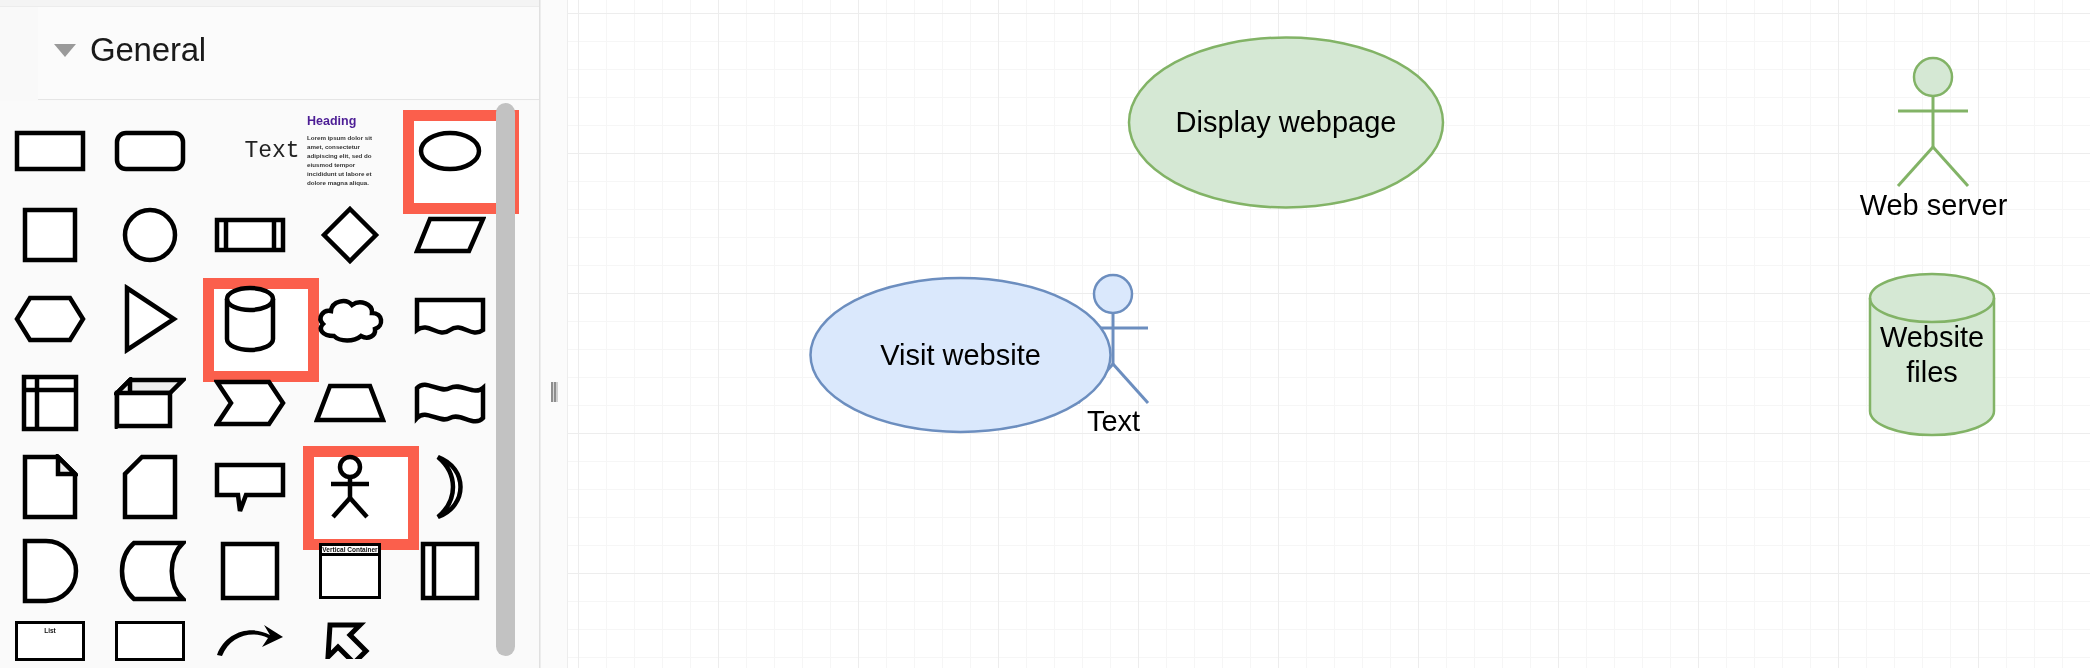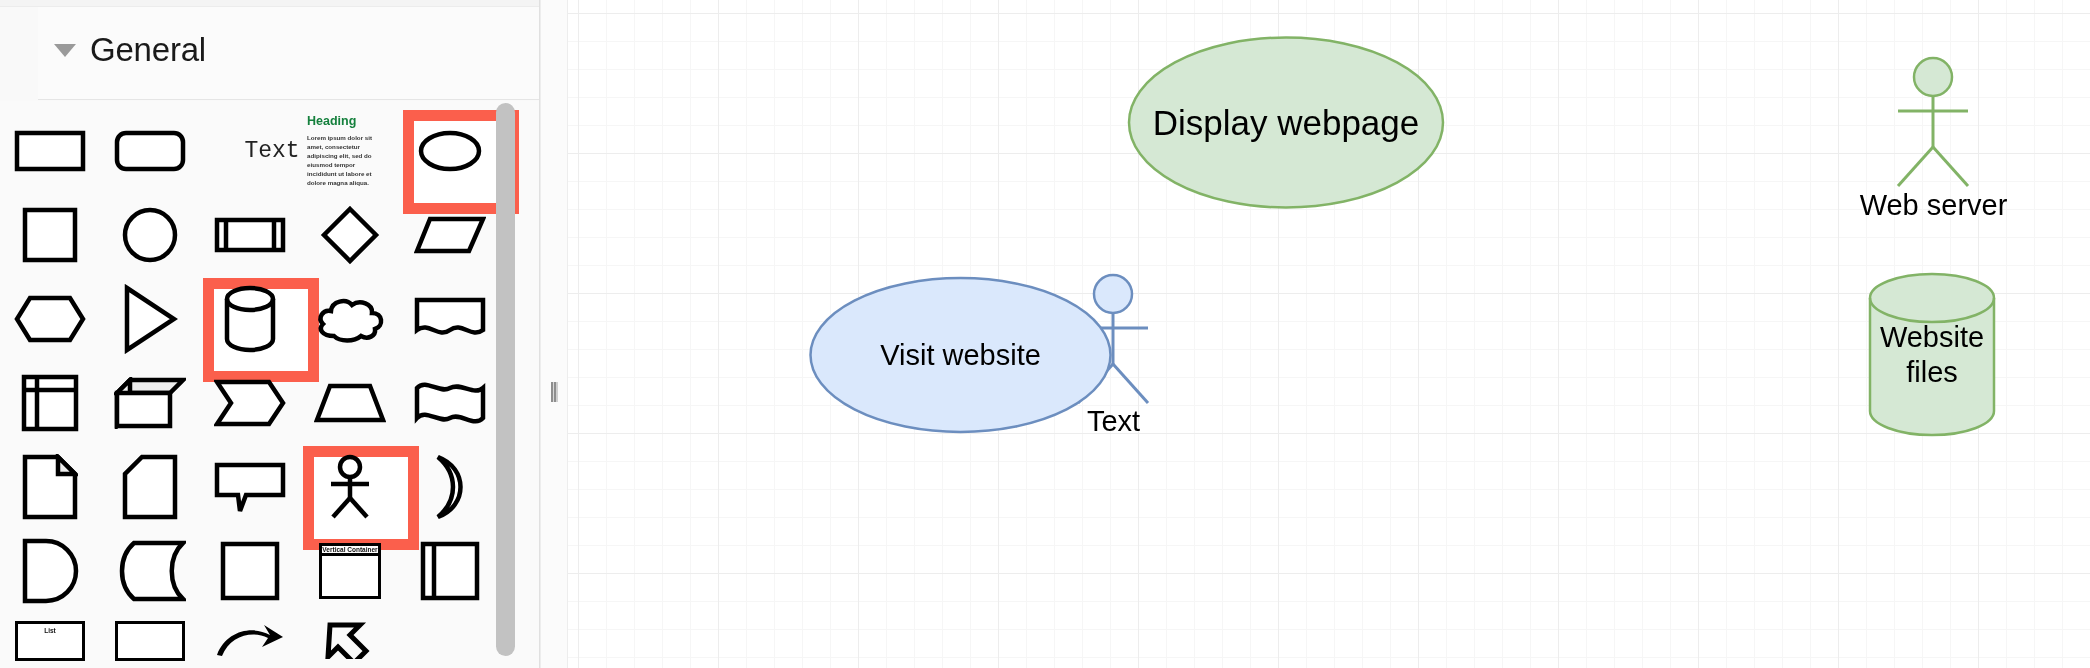--- a/index.html
+++ b/index.html
@@ -65,21 +65,21 @@
     background: #ffffff;
     z-index: 0;
   }
   .shape-cell.hl > * { position: relative; z-index: 1; }
   .sv { display: block; }
   .sv * { vector-effect: non-scaling-stroke; }
   .st { fill: #ffffff; stroke: #000000; stroke-width: 4.5; }
   .st-n { fill: none; stroke: #000000; stroke-width: 4.5; }
   .st-g { fill: #ededed; stroke: #000000; stroke-width: 4.5; }
   .label-text { font-size: 23px; color: #222; font-family: Liberation Mono, monospace; margin-left: 44px; }
-  .mini-heading { font-size: 12.5px; font-weight: bold; color: #15803d; line-height: 1.25; }
+  .mini-heading { font-size: 12.5px; font-weight: bold; color: #4c1d95; line-height: 1.25; }
   .mini-body { font-size: 6.2px; color: #333; line-height: 1.45; width: 78px; margin-top: 4px; font-weight: 600; }
   .tiny-cap { font-size: 6.5px; text-align: center; color: #111; font-weight: 600; }
 
   
   #palette-scroll-track {
     position: absolute;
     right: 24px; top: 102px;
     width: 19px; height: 560px;
     background: transparent;
   }
@@ -126,21 +126,21 @@
   .node-label {
     position: absolute;
     text-align: center;
     color: #000000;
     font-family: "Liberation Sans", sans-serif;
     white-space: pre-line;
     line-height: 1.18;
   }
   #n-display { left: 558px; top: 35px; width: 320px; height: 175px; }
   #n-display .node-label { left: 0; top: 0; width: 320px; height: 175px;
-    display: flex; align-items: center; justify-content: center; font-size: 35px; }
+    display: flex; align-items: center; justify-content: center; font-size: 29px; }
   #n-webserver { left: 1310px; top: 55px; width: 110px; height: 135px; }
   #n-webserver-label { position: absolute; left: 1268px; top: 188px; width: 195px; font-size: 29px; text-align: center; }
   #n-user { left: 490px; top: 272px; width: 110px; height: 135px; }
   #n-user-label { position: absolute; left: 448px; top: 404px; width: 195px; font-size: 29px; text-align: center; }
   #n-visit { left: 240px; top: 275px; width: 305px; height: 160px; }
   #n-visit .node-label { left: 0; top: 0; width: 305px; height: 160px;
     display: flex; align-items: center; justify-content: center; font-size: 29px; }
   #n-files { left: 1300px; top: 272px; width: 128px; height: 165px; }
   #n-files .node-label { left: 0; top: 0; width: 128px; height: 165px;
     display: flex; align-items: center; justify-content: center; font-size: 29px; }

